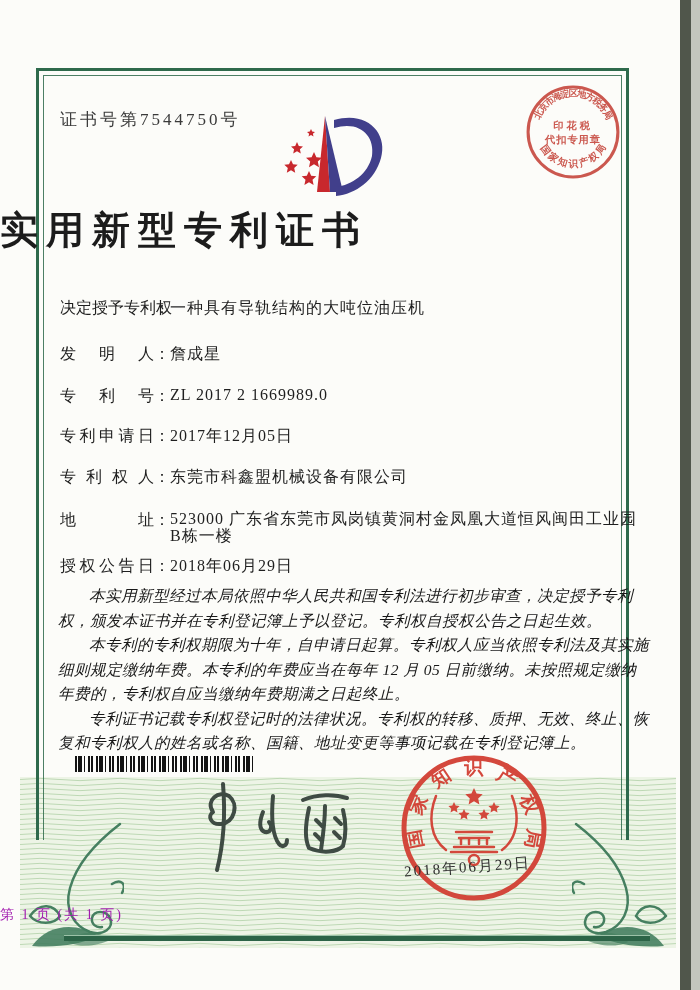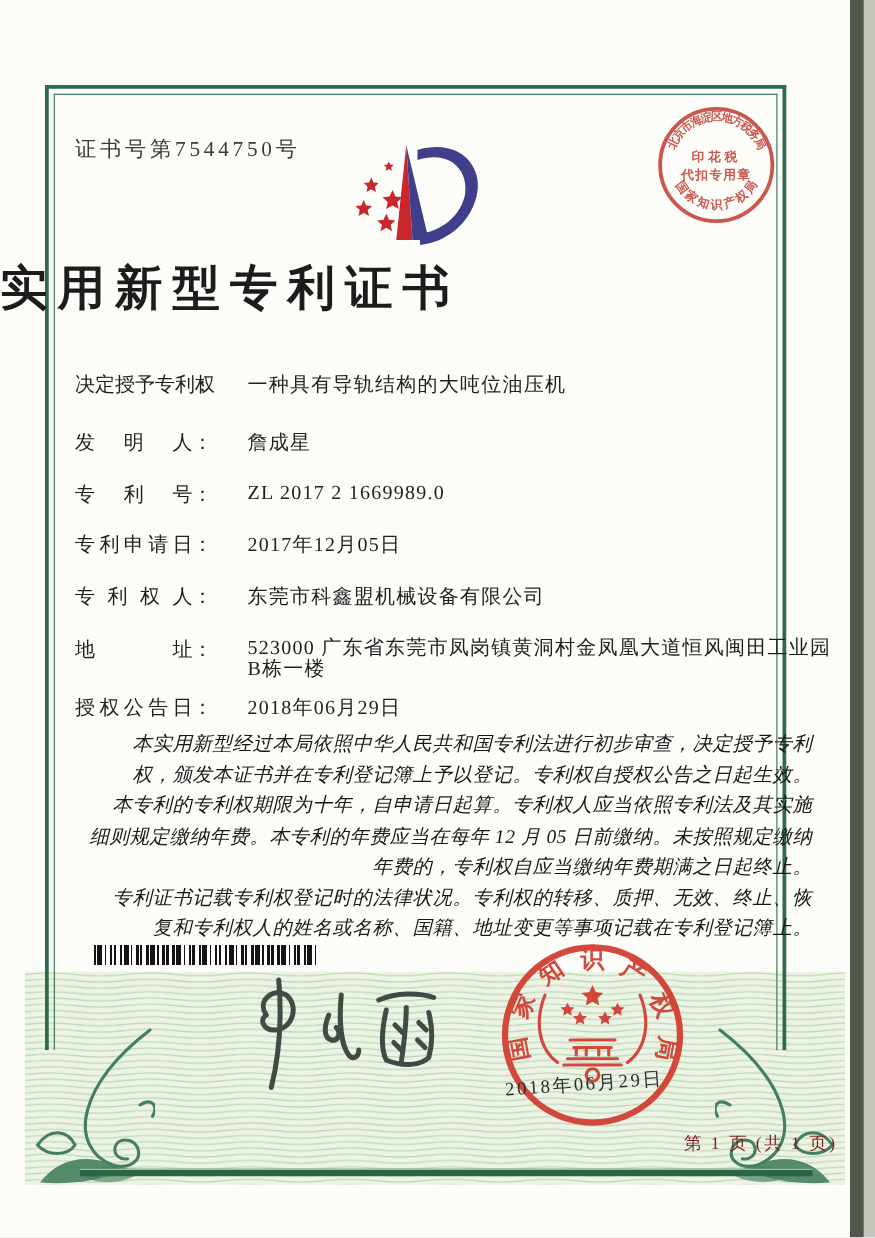--- a/index.html
+++ b/index.html
@@ -35,29 +35,29 @@
 
   .cert-title {
     position:absolute; left:0; top:205px; width:665px; text-align:left;
     font-size:38px; font-weight:bold; letter-spacing:8px; color:#1c1c1c;
   }
 
   .fields { position:absolute; left:60px; top:0; width:580px; font-size:16px; }
   .frow { position:absolute; left:0; white-space:nowrap; }
   .flabel { display:inline-block; width:94px; text-align:justify; text-align-last:justify; vertical-align:top; }
   .fcolon { display:inline-block; width:16px; vertical-align:top; }
-  .fvalue { display:inline-block; vertical-align:top; letter-spacing:1px;margin-left:28px; }
+  .fvalue { display:inline-block; vertical-align:top; letter-spacing:1px; }
   .fvalue.wrap { white-space:normal; width:470px; line-height:17px; letter-spacing:1px; }
   .grant-no { position:absolute; left:310px; top:0; white-space:nowrap; }
 
   .body-text {
     position:absolute; left:58px; top:584px; width:592px;
     font-size:15.5px; line-height:24.5px; font-style:italic; letter-spacing:.5px; color:#181818;
   }
-  .body-text p { text-indent:2em; margin:0;text-align:right; }
+  .body-text p { text-indent:2em; margin:0; }
 
   .barcode {
     position:absolute; left:75px; top:756px; width:178px; height:16px;
     background:repeating-linear-gradient(90deg,
       #141414 0 2px, #fdfdfb 2px 3px, #141414 3px 7px, #fdfdfb 7px 9px,
       #141414 9px 10px, #fdfdfb 10px 13px, #141414 13px 15px, #fdfdfb 15px 16px,
       #141414 16px 18px, #fdfdfb 18px 21px);
   }
 
   
@@ -71,22 +71,22 @@
   .director-block { position:absolute; left:80px; top:804px; font-family:"Liberation Sans", sans-serif;
     font-size:17px; letter-spacing:3px; color:#262b27; line-height:32px; }
   .signature { position:absolute; left:185px; top:778px; width:180px; height:100px; }
 
   .office-seal { position:absolute; left:398px; top:752px; width:152px; height:152px; opacity:.95; }
   .seal-date {
     position:absolute; left:404px; top:858px; transform:rotate(-4deg);
     font-size:15px; letter-spacing:2px; color:#2d2d2d; white-space:nowrap;
   }
 
-  .page-footer { position:absolute; left:0; top:906px; width:670px; text-align:right;
-    font-size:14px; letter-spacing:2px; color:#7f1d1d; }
+  .page-footer { position:absolute; left:0; top:906px; width:670px; text-align:left;
+    font-size:14px; letter-spacing:2px; color:#a21caf; }
 
   svg text { font-family:"Liberation Serif", serif; }
 </style>
 </head>
 <body>
 
 <div id="page">
 
   <div class="band">
     <svg width="656" height="171">

